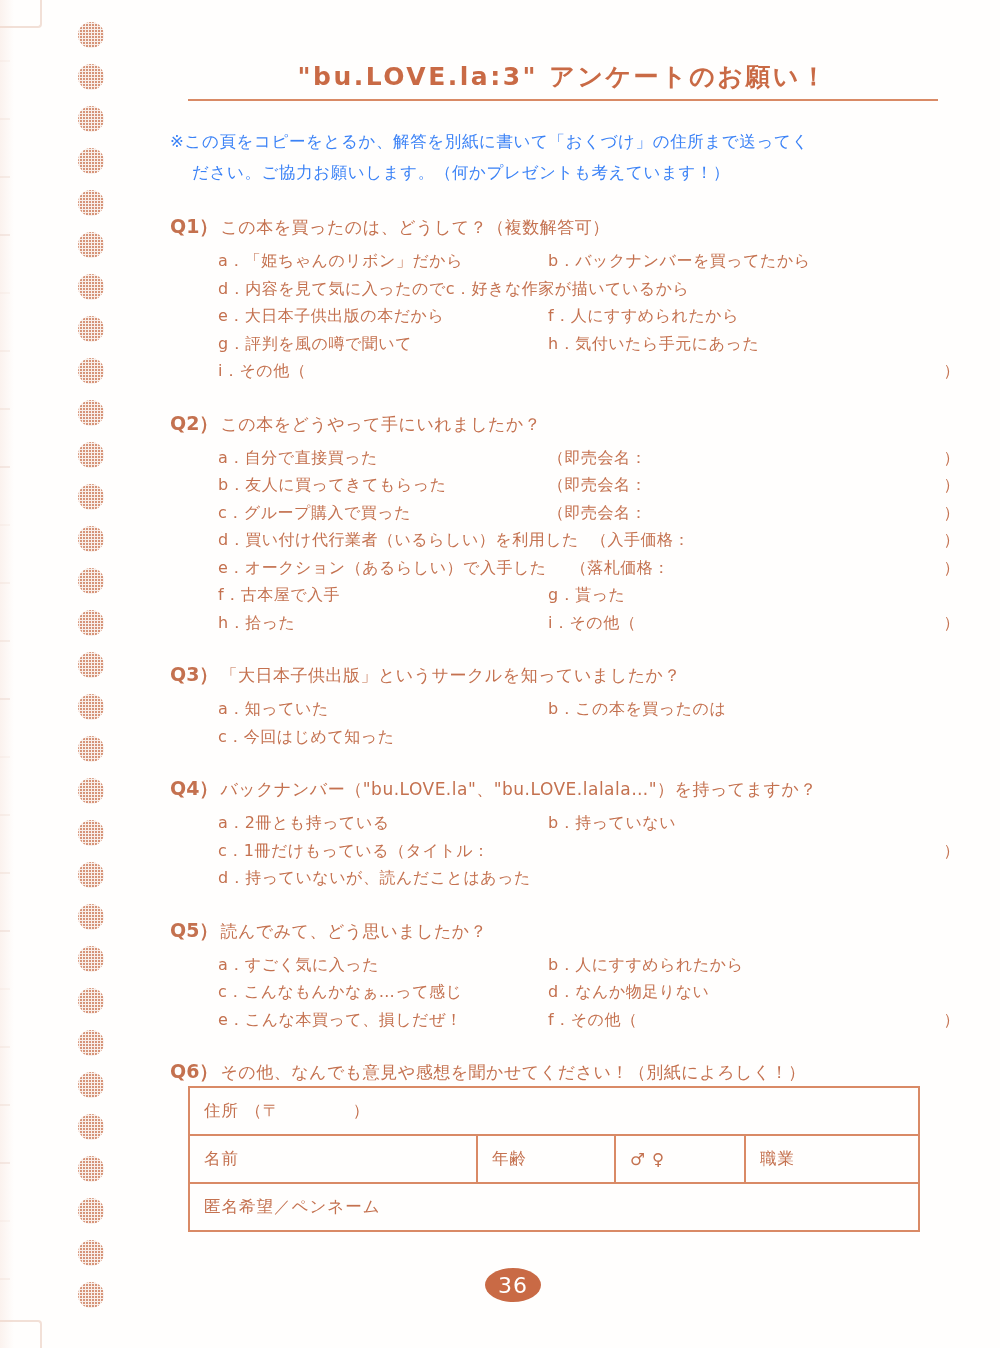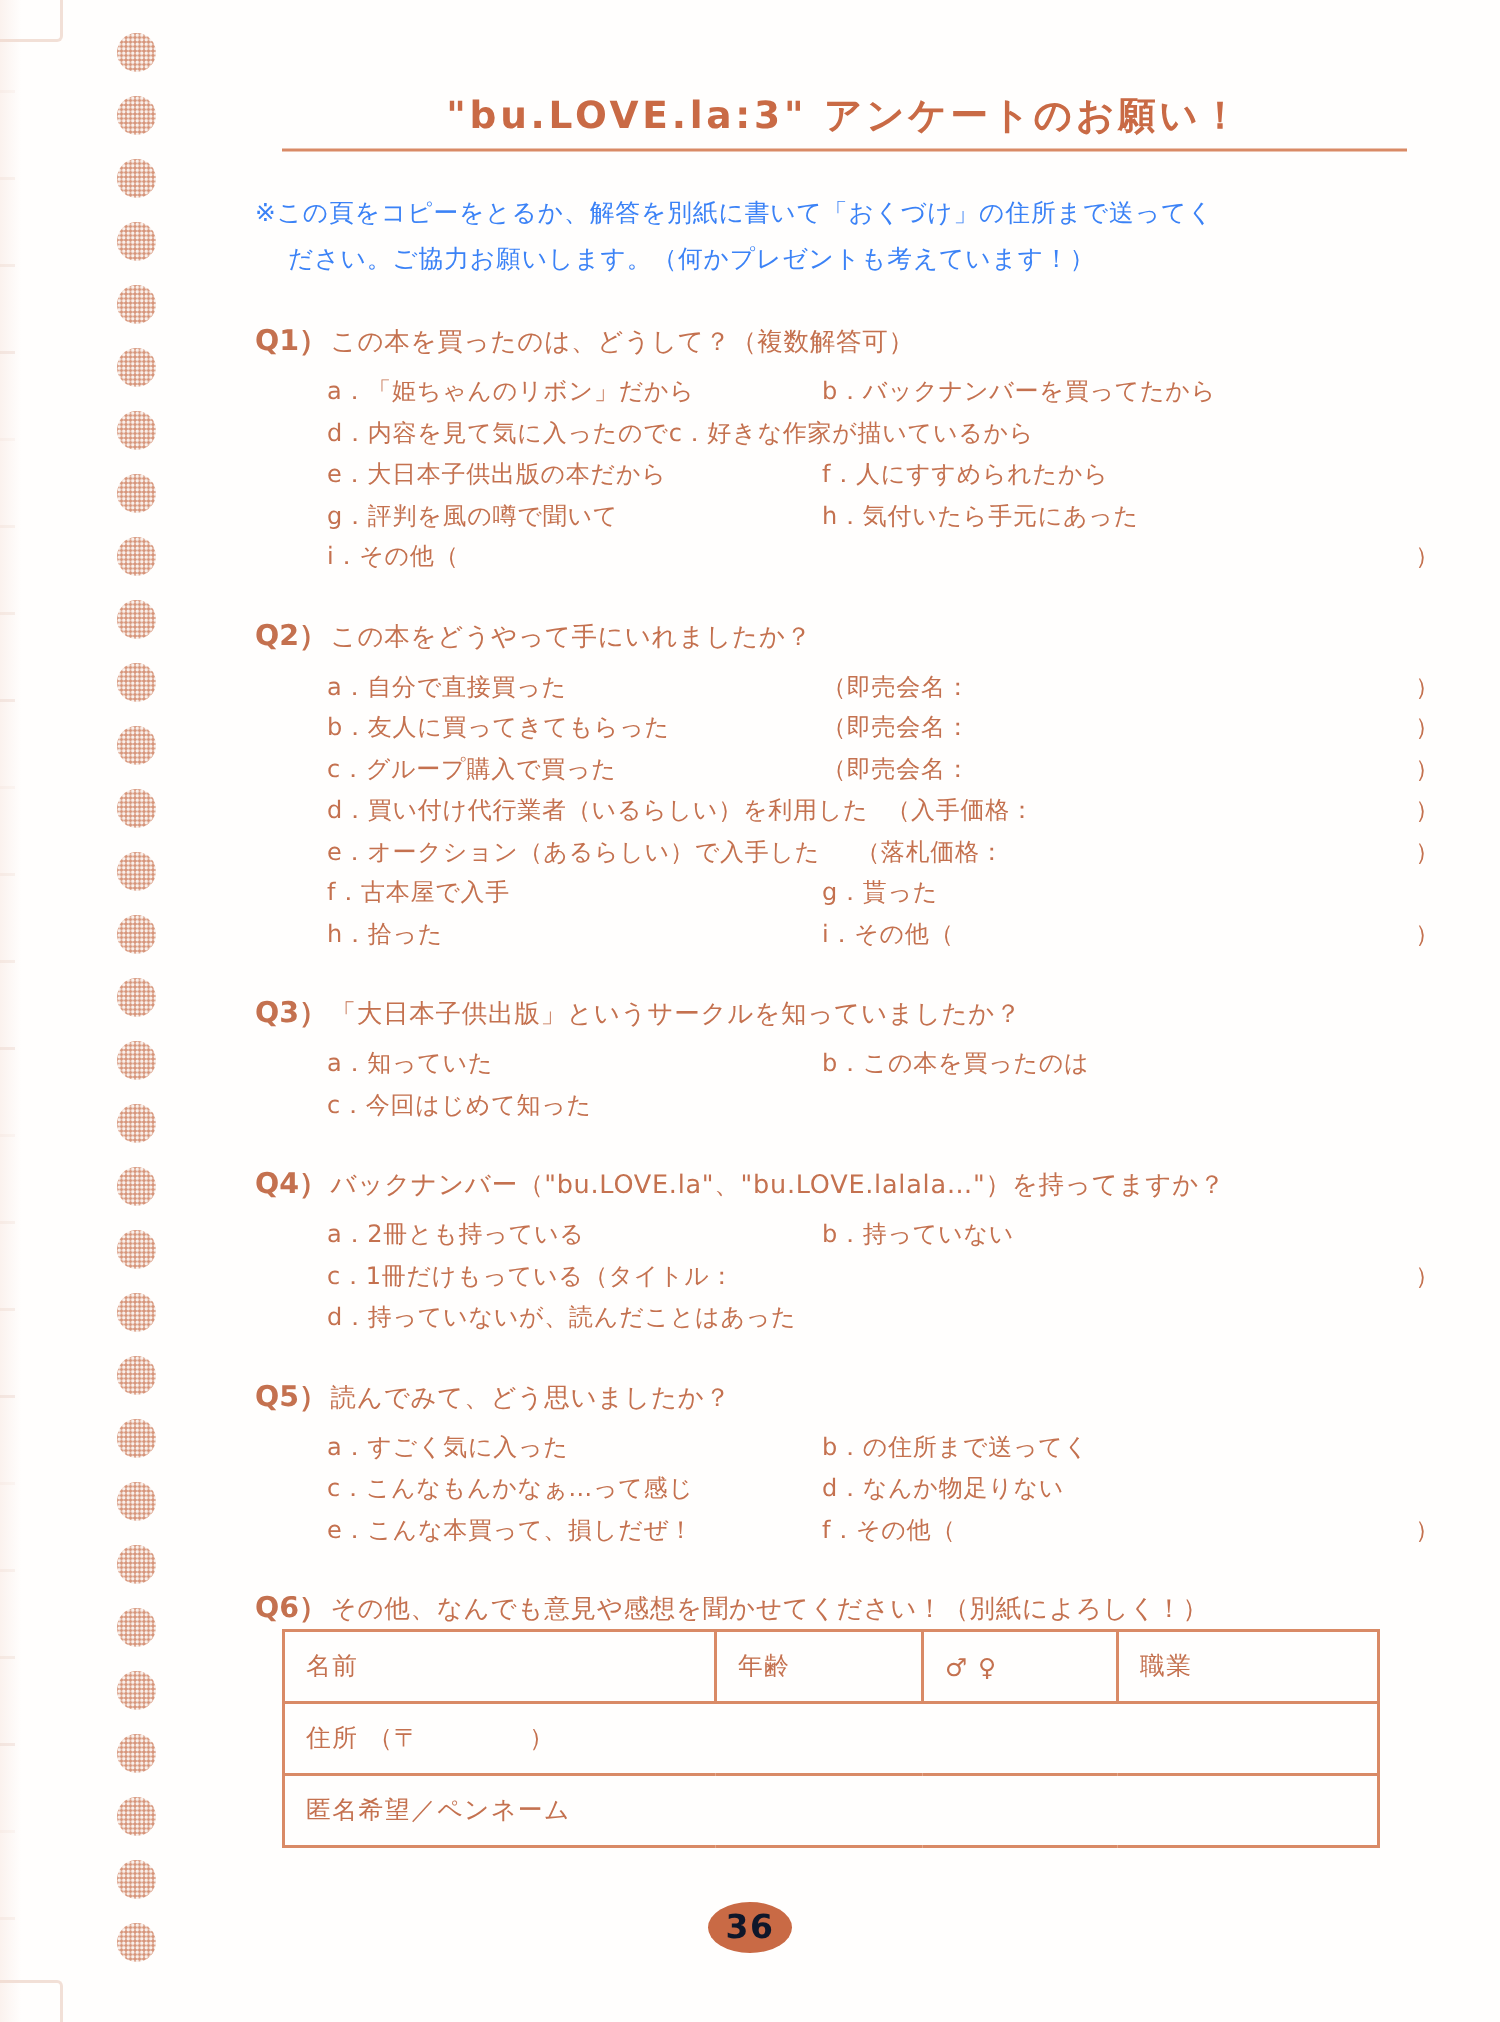--- a/index.html
+++ b/index.html
@@ -153,29 +153,29 @@
     padding: 12px 14px;
     height: 22px;
     letter-spacing: 1px;
     vertical-align: middle;
   }
   .sym { letter-spacing: 10px; }
 
   
   .pagenum {
     position: absolute;
-    left: 472px;
+    left: 485px;
     top: 1268px;
     width: 56px;
     height: 34px;
     border-radius: 50%;
     background: #c96a45;
-    color: #0f172a;
+    color: #ffffff;
     font-size: 22px;
-    font-weight: bold;
+    font-weight: normal;
     display: flex;
     align-items: center;
     justify-content: center;
     letter-spacing: 1px;
   }
 </style>
 </head>
 <body>
 
 <div class="page">
@@ -339,21 +339,21 @@
       </div>
     </div>
 
     <div class="question-block">
       <div class="q-head">
         <span class="q-num">Q5）</span><span class="q-text">読んでみて、どう思いましたか？</span>
       </div>
       <div class="opts">
         <div class="opt-row">
             <span class="opt c-a">a．すごく気に入った</span>
-            <span class="opt">b．の住所まで送ってく</span>
+            <span class="opt">b．人にすすめられたから</span>
           </div>
         <div class="opt-row">
             <span class="opt c-a">c．こんなもんかなぁ…って感じ</span>
             <span class="opt">d．なんか物足りない</span>
           </div>
         <div class="opt-row">
           <span class="opt c-a">e．こんな本買って、損しだぜ！</span>
           <span class="opt">f．その他（</span>
           <span class="grow"></span>
           <span class="opt">）</span>
@@ -365,31 +365,31 @@
       <div class="q-head">
         <span class="q-num">Q6）</span><span class="q-text">その他、なんでも意見や感想を聞かせてください！（別紙によろしく！）</span>
       </div>
     </div>
 
   </div>
 
   <table class="resp-table">
     <tbody>
         <tr>
-      <td style="width:258px">名前</td>
-      <td style="width:108px">年齢</td>
-      <td class="sym" style="width:100px">♂ ♀</td>
-      <td>職業</td>
-    </tr>
-    <tr>
       <td colspan="4">
         <span>住所 （〒</span>
         <span style="display:inline-block;width:60px"></span>
         <span>）</span>
       </td>
+    </tr>
+    <tr>
+      <td style="width:258px">名前</td>
+      <td style="width:108px">年齢</td>
+      <td class="sym" style="width:100px">♂ ♀</td>
+      <td>職業</td>
     </tr>
     <tr>
       <td colspan="4">匿名希望／ペンネーム</td>
     </tr>
   </tbody>
     </table>
 
   <div class="pagenum">36</div>
 
 <div class="edge-mark" style="top: 60px; opacity: 0.15;"></div>

